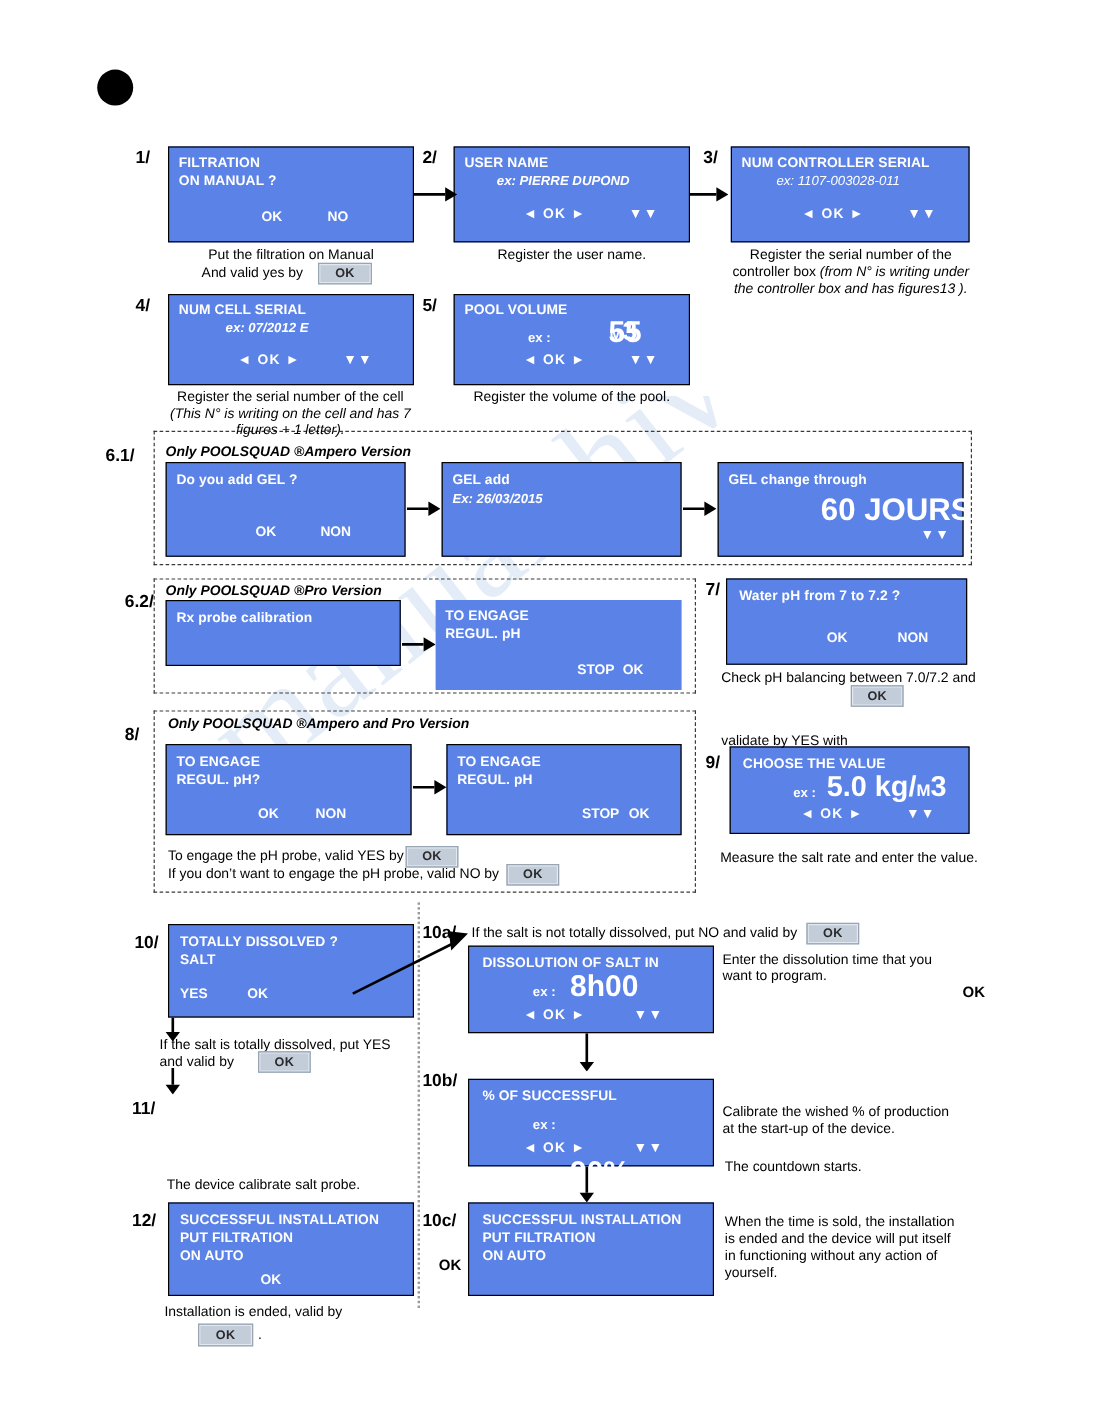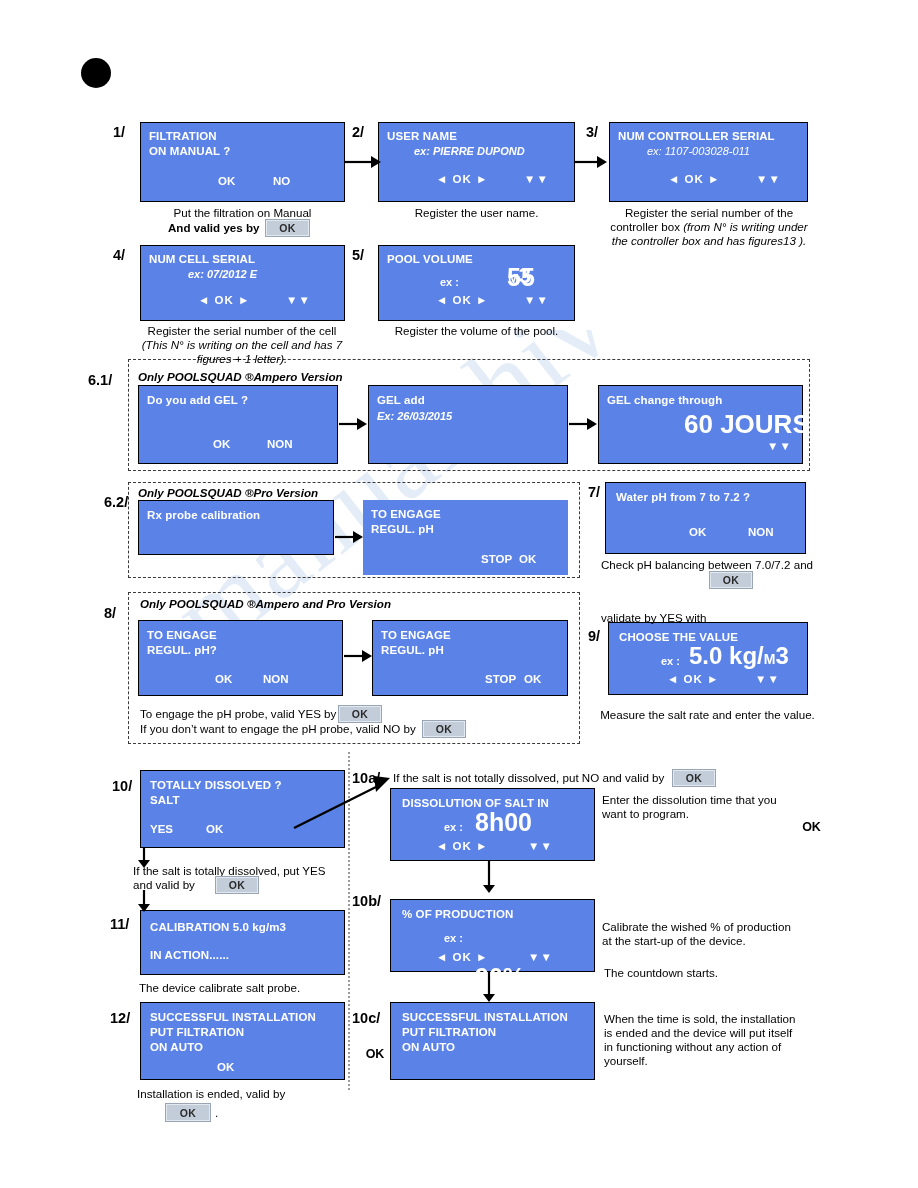--- a/index.html
+++ b/index.html
@@ -195,21 +195,21 @@
 
   <div class="stepnum" style="left:113px;top:124px;">1/</div>
   <div class="lcd" style="left:140px;top:122px;width:205px;height:80px;">
     <div class="title" style="left:8px;top:7px;">FILTRATION</div>
     <div class="title" style="left:8px;top:22px;">ON MANUAL ?</div>
     <div class="chip" style="left:143px;top:172px;width:48px;height:25px;">YES</div>
     <div class="opt" style="left:77px;top:52px;">OK</div>
     <div class="opt" style="left:132px;top:52px;">NO</div>
   </div>
   <div class="cap center" style="left:140px;top:206px;width:205px;">Put the filtration on Manual</div>
-  <div class="cap" style="left:168px;top:221px;font-weight:bold;">And valid yes by</div>
+  <div class="cap" style="left:168px;top:221px;">And valid yes by</div>
   <div class="okbtn" style="left:265px;top:219px;width:43px;height:16px;">OK</div>
 
   <svg class="arrow" style="left:345px;top:152px;" width="36" height="20">
     <line x1="0" y1="10" x2="26" y2="10" stroke="#000" stroke-width="2.2"></line>
     <polygon points="26,4 36,10 26,16" fill="#000"></polygon>
   </svg>
 
   <div class="stepnum" style="left:352px;top:124px;">2/</div>
   <div class="lcd" style="left:378px;top:122px;width:197px;height:80px;">
     <div class="title" style="left:8px;top:7px;">USER NAME</div>
@@ -402,40 +402,36 @@
   <div class="cap" style="left:602px;top:793px;">Enter the dissolution time that you</div>
   <div class="cap" style="left:602px;top:807px;">want to program.</div>
 
   <svg class="arrow" style="left:481px;top:861px;" width="16" height="32">
     <line x1="8" y1="0" x2="8" y2="24" stroke="#000" stroke-width="2.2"></line>
     <polygon points="2,24 14,24 8,32" fill="#000"></polygon>
   </svg>
 
   <div class="stepnum" style="left:352px;top:893px;">10b/</div>
   <div class="lcd" style="left:390px;top:899px;width:205px;height:73px;">
-    <div class="title" style="left:11px;top:8px;">% OF PRODUCTION</div>
+    <div class="title" style="left:11px;top:8px;">% OF SUCCESSFUL</div>
     <div class="exlab" style="left:53px;top:32px;">ex :</div>
     <div class="hugeval" style="left:84px;top:21px;font-size:25px;margin-top:44px;">90%</div>
     <div class="nav" style="left:45px;top:51px;">◄ OK ►</div>
     <div class="nav" style="left:137px;top:51px;">▼▼</div>
   </div>
   <div class="cap" style="left:602px;top:920px;">Calibrate the wished % of production</div>
   <div class="cap" style="left:602px;top:934px;">at the start-up of the device.</div>
   <div class="cap" style="left:604px;top:966px;">The countdown starts.</div>
 
   <svg class="arrow" style="left:481px;top:972px;" width="16" height="30">
     <line x1="8" y1="0" x2="8" y2="22" stroke="#000" stroke-width="2.2"></line>
     <polygon points="2,22 14,22 8,30" fill="#000"></polygon>
   </svg>
 
   <div class="stepnum" style="left:110px;top:916px;">11/</div>
-  <div class="lcd" style="left:140px;top:910px;width:205px;height:65px;">
-    <div class="title" style="left:9px;top:10px;">CALIBRATION 5.0 kg/m3</div>
-    <div class="title" style="left:9px;top:38px;">IN ACTION......</div>
-  </div>
   <div class="cap" style="left:139px;top:981px;">The device calibrate salt probe.</div>
 
   <div class="stepnum" style="left:110px;top:1010px;">12/</div>
   <div class="lcd" style="left:140px;top:1002px;width:205px;height:78px;">
     <div class="title" style="left:9px;top:8px;">SUCCESSFUL INSTALLATION</div>
     <div class="title" style="left:9px;top:23px;">PUT FILTRATION</div>
     <div class="title" style="left:9px;top:38px;">ON AUTO</div>
     <div class="opt" style="left:76px;top:58px;">OK</div>
   </div>
   <div class="cap" style="left:137px;top:1087px;">Installation is ended, valid by</div>

